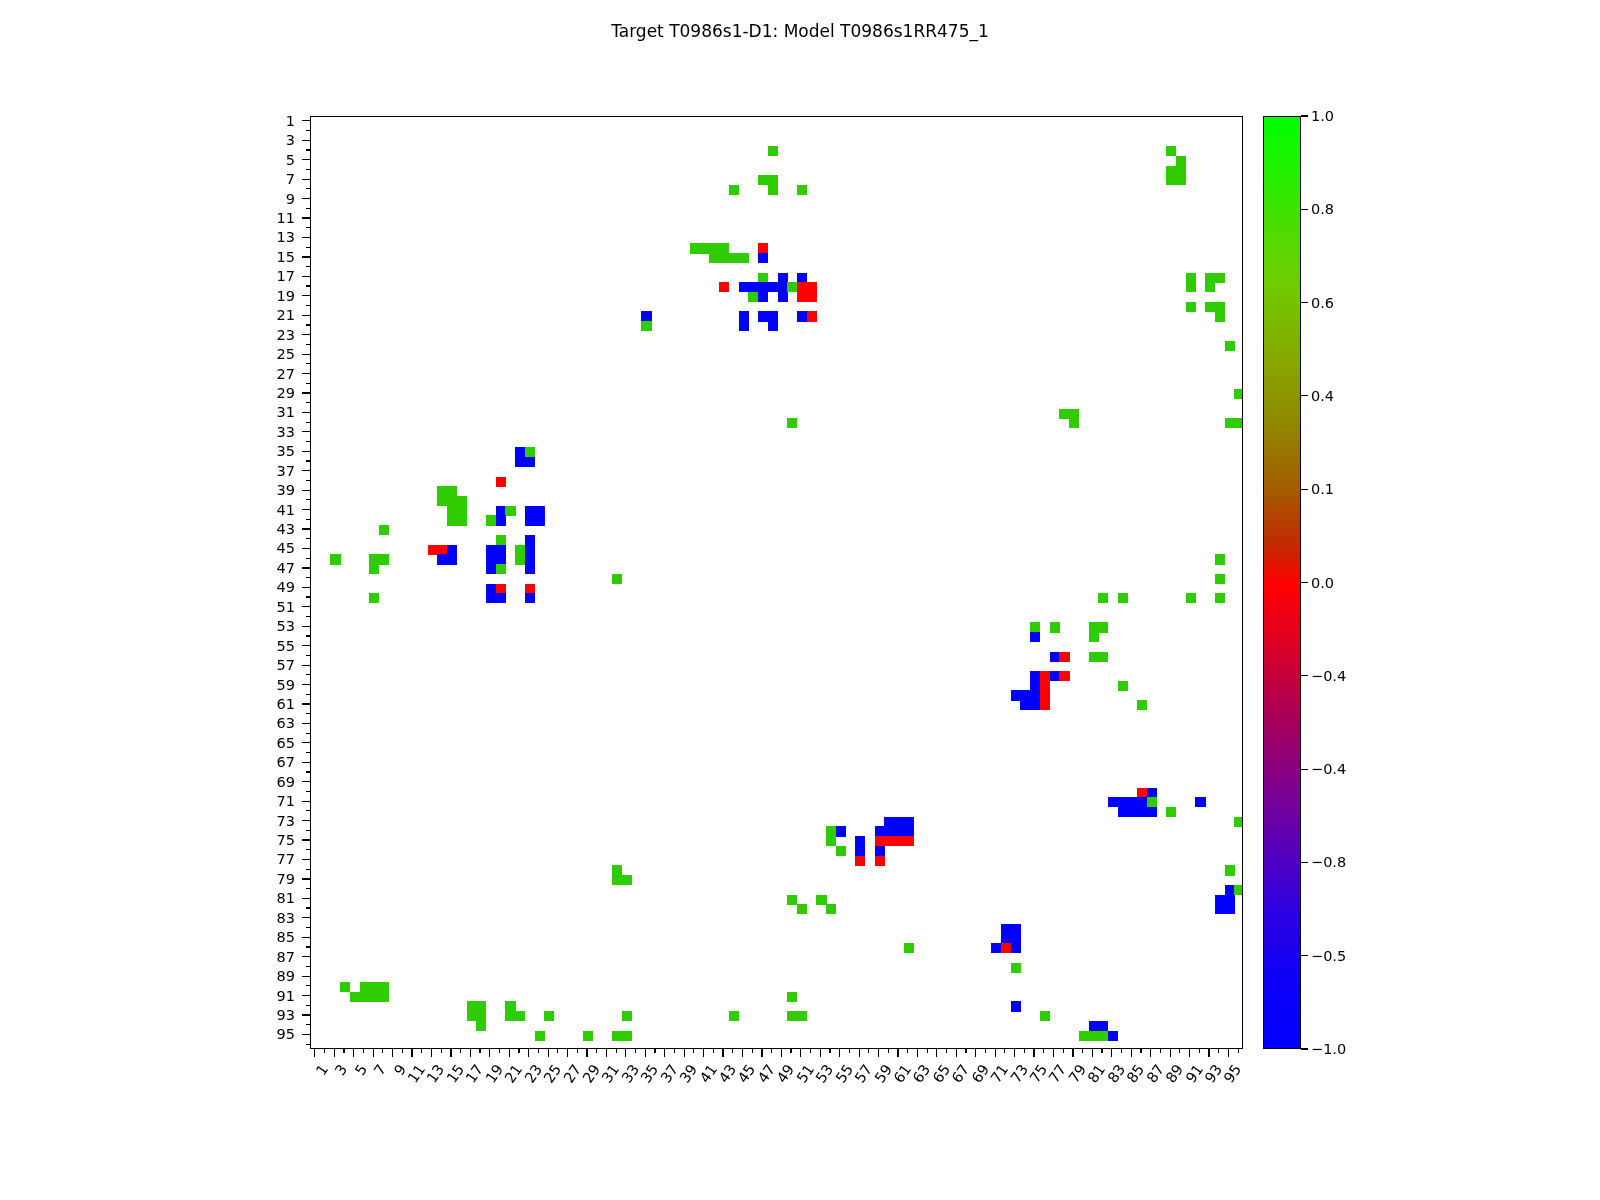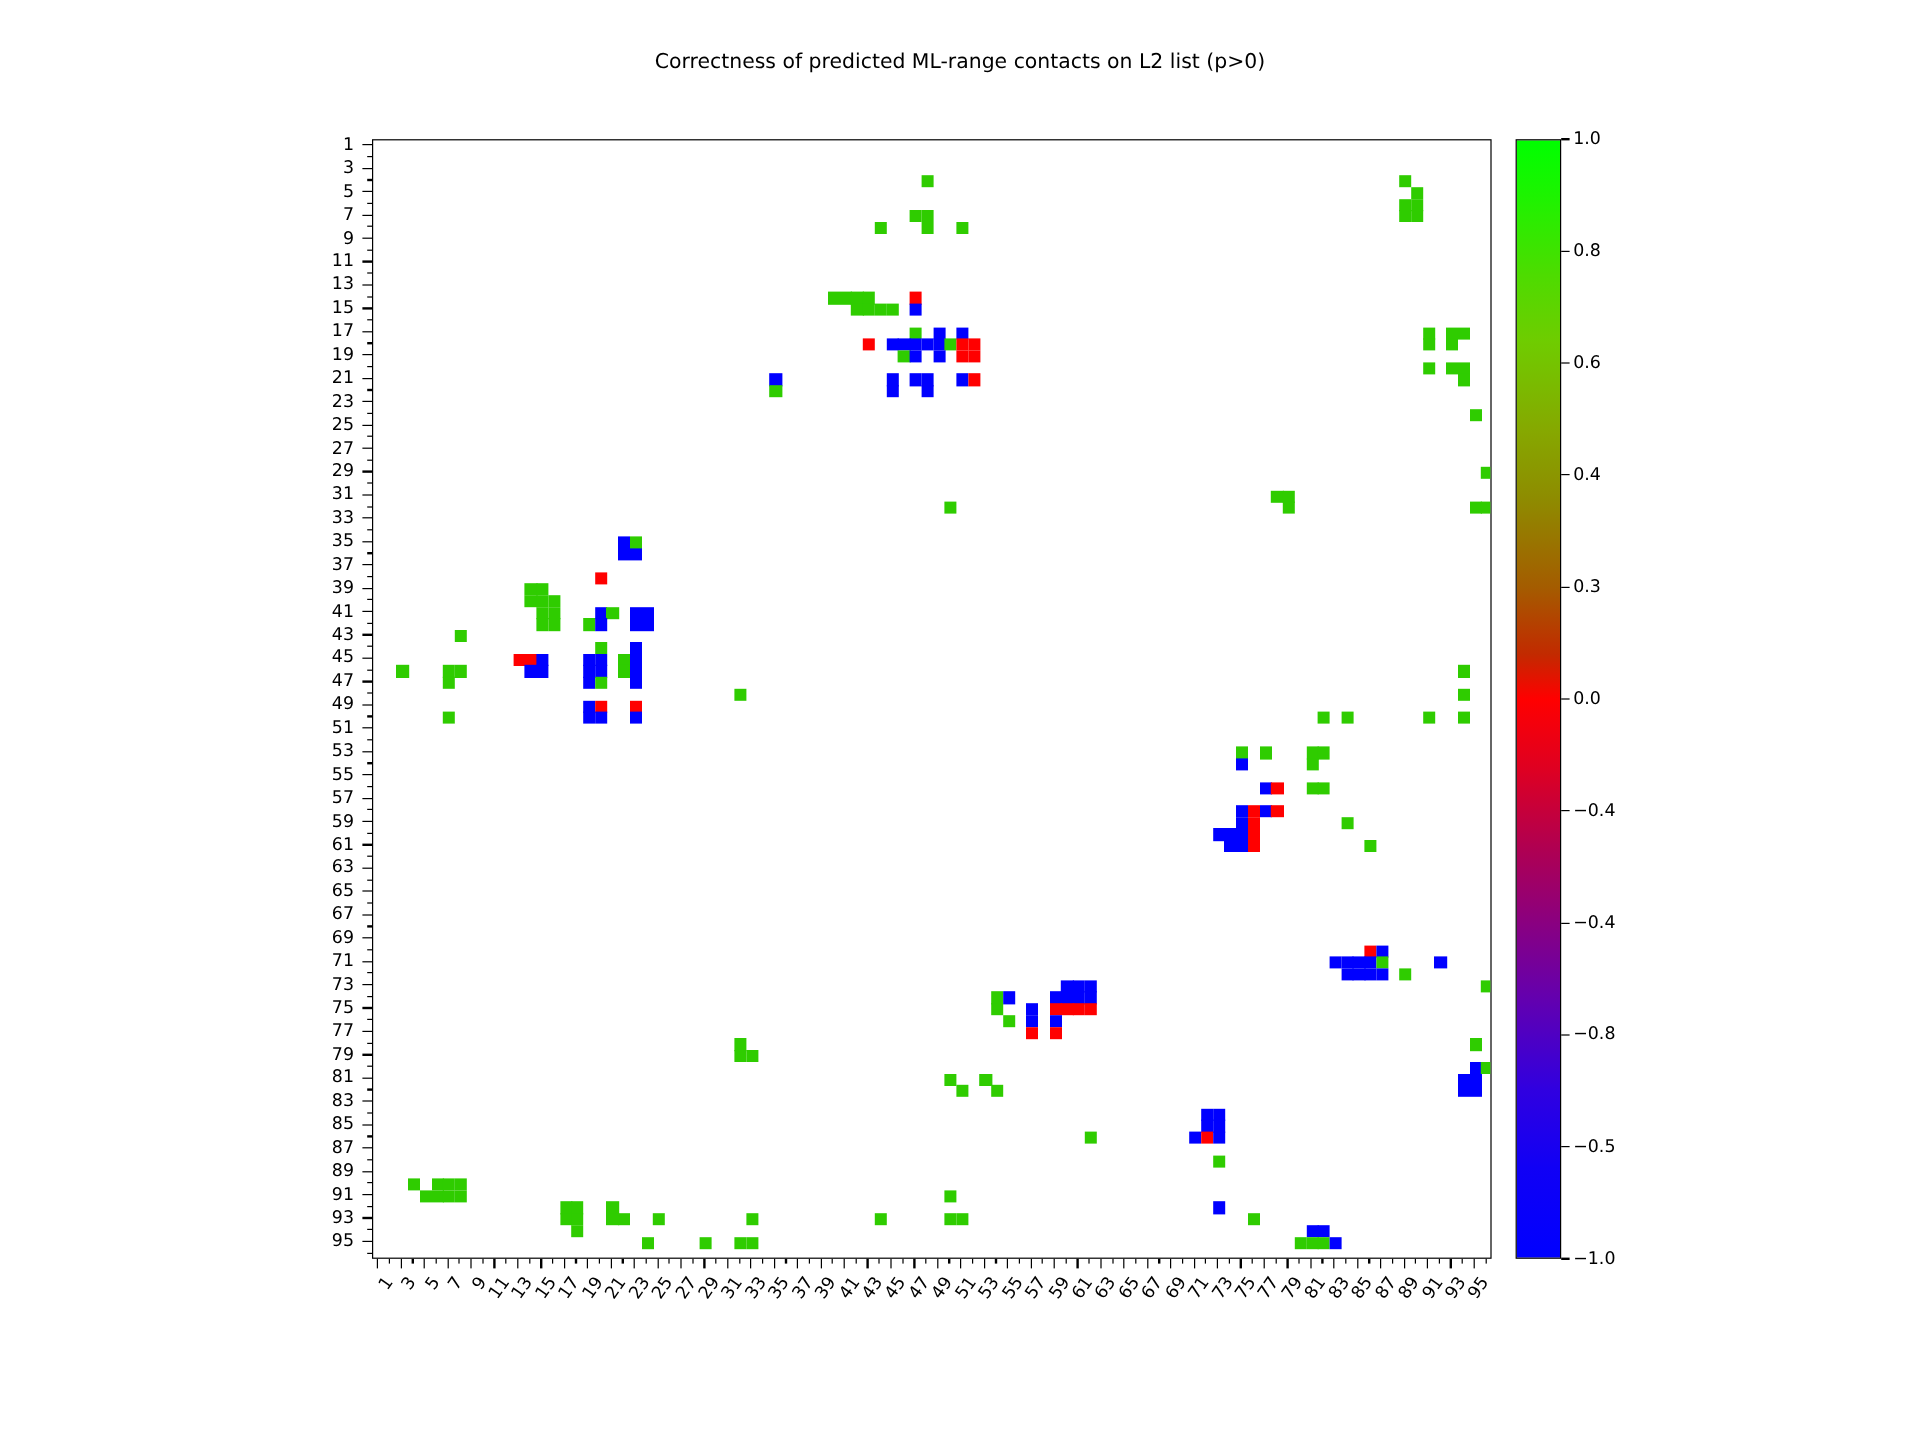--- a/index.html
+++ b/index.html
@@ -162,21 +162,21 @@
     line-height: 14.5px;
     color: #000;
     white-space: nowrap;
   }
 </style>
 </head>
 <body>
 
 <div id="figure">
 
-  <div class="suptitle" id="suptitle-line2">Correctness of predicted ML-range contacts on L2 list (p&gt;0)</div>
+  <div class="suptitle" id="suptitle-line1">Target T0986s1-D1: Model T0986s1RR475_1</div>
 
 
   <div id="plot-frame">
     <div id="cells">
         <div class="cell" style="left: 456.781px; top: 29.1562px; width: 10.1687px; height: 10.1687px; background: rgb(47, 204, 0);"></div>
         <div class="cell" style="left: 447.062px; top: 58.3125px; width: 10.1687px; height: 10.1687px; background: rgb(47, 204, 0);"></div>
         <div class="cell" style="left: 456.781px; top: 58.3125px; width: 10.1687px; height: 10.1687px; background: rgb(47, 204, 0);"></div>
         <div class="cell" style="left: 417.906px; top: 68.0312px; width: 10.1687px; height: 10.1687px; background: rgb(47, 204, 0);"></div>
         <div class="cell" style="left: 456.781px; top: 68.0312px; width: 10.1687px; height: 10.1687px; background: rgb(47, 204, 0);"></div>
         <div class="cell" style="left: 485.938px; top: 68.0312px; width: 10.1687px; height: 10.1687px; background: rgb(47, 204, 0);"></div>
@@ -714,21 +714,21 @@
   <div id="colorbar-ticks">
       <div class="cbtick-mark" style="top: 115.4px;"></div>
       <div class="cbtick-label" style="top: 109px;">1.0</div>
       <div class="cbtick-mark" style="top: 208.7px;"></div>
       <div class="cbtick-label" style="top: 202.3px;">0.8</div>
       <div class="cbtick-mark" style="top: 302px;"></div>
       <div class="cbtick-label" style="top: 295.6px;">0.6</div>
       <div class="cbtick-mark" style="top: 395.3px;"></div>
       <div class="cbtick-label" style="top: 388.9px;">0.4</div>
       <div class="cbtick-mark" style="top: 488.6px;"></div>
-      <div class="cbtick-label" style="top: 482.2px;">0.3</div>
+      <div class="cbtick-label" style="top: 482.2px;">0.1</div>
       <div class="cbtick-mark" style="top: 581.9px;"></div>
       <div class="cbtick-label" style="top: 575.5px;">0.0</div>
       <div class="cbtick-mark" style="top: 675.2px;"></div>
       <div class="cbtick-label" style="top: 668.8px;">−0.4</div>
       <div class="cbtick-mark" style="top: 768.5px;"></div>
       <div class="cbtick-label" style="top: 762.1px;">−0.4</div>
       <div class="cbtick-mark" style="top: 861.8px;"></div>
       <div class="cbtick-label" style="top: 855.4px;">−0.8</div>
       <div class="cbtick-mark" style="top: 955.1px;"></div>
       <div class="cbtick-label" style="top: 948.7px;">−0.5</div>

